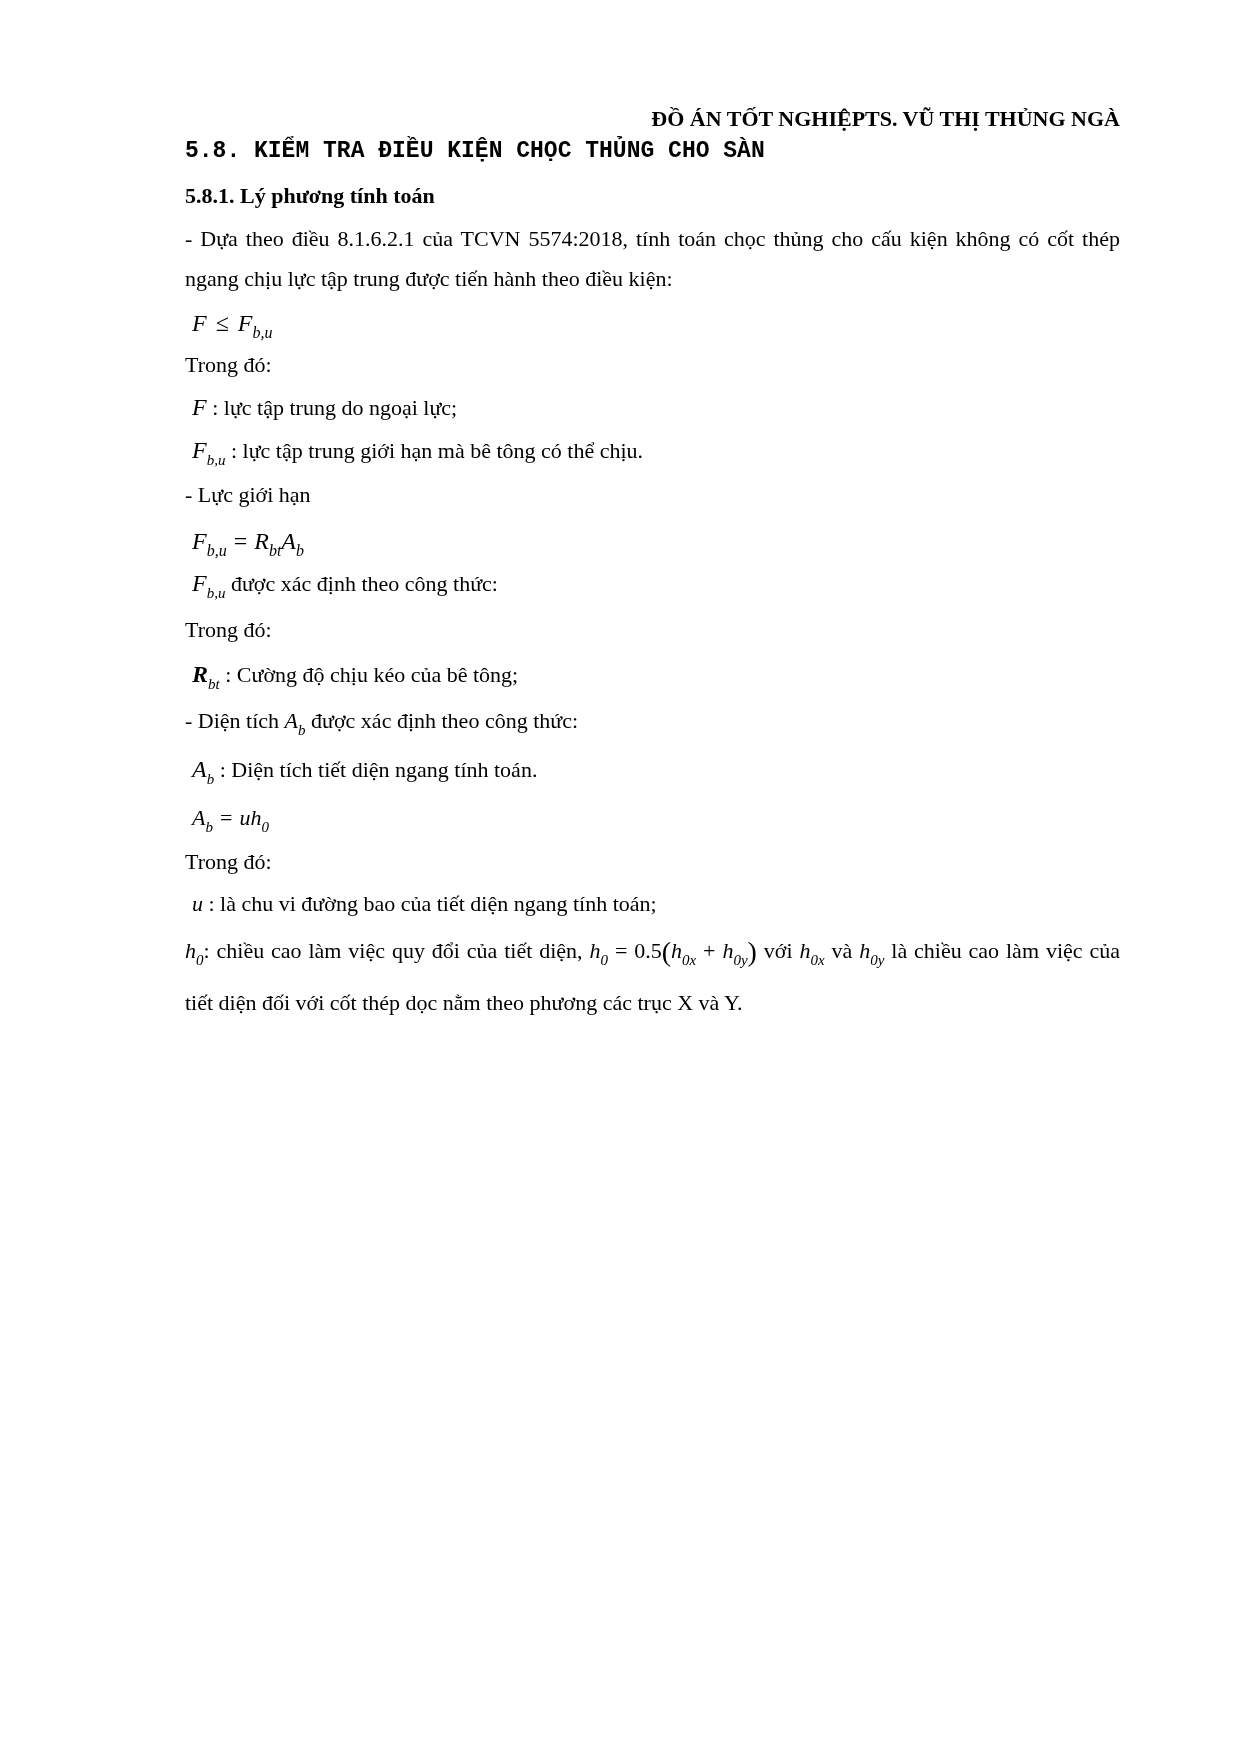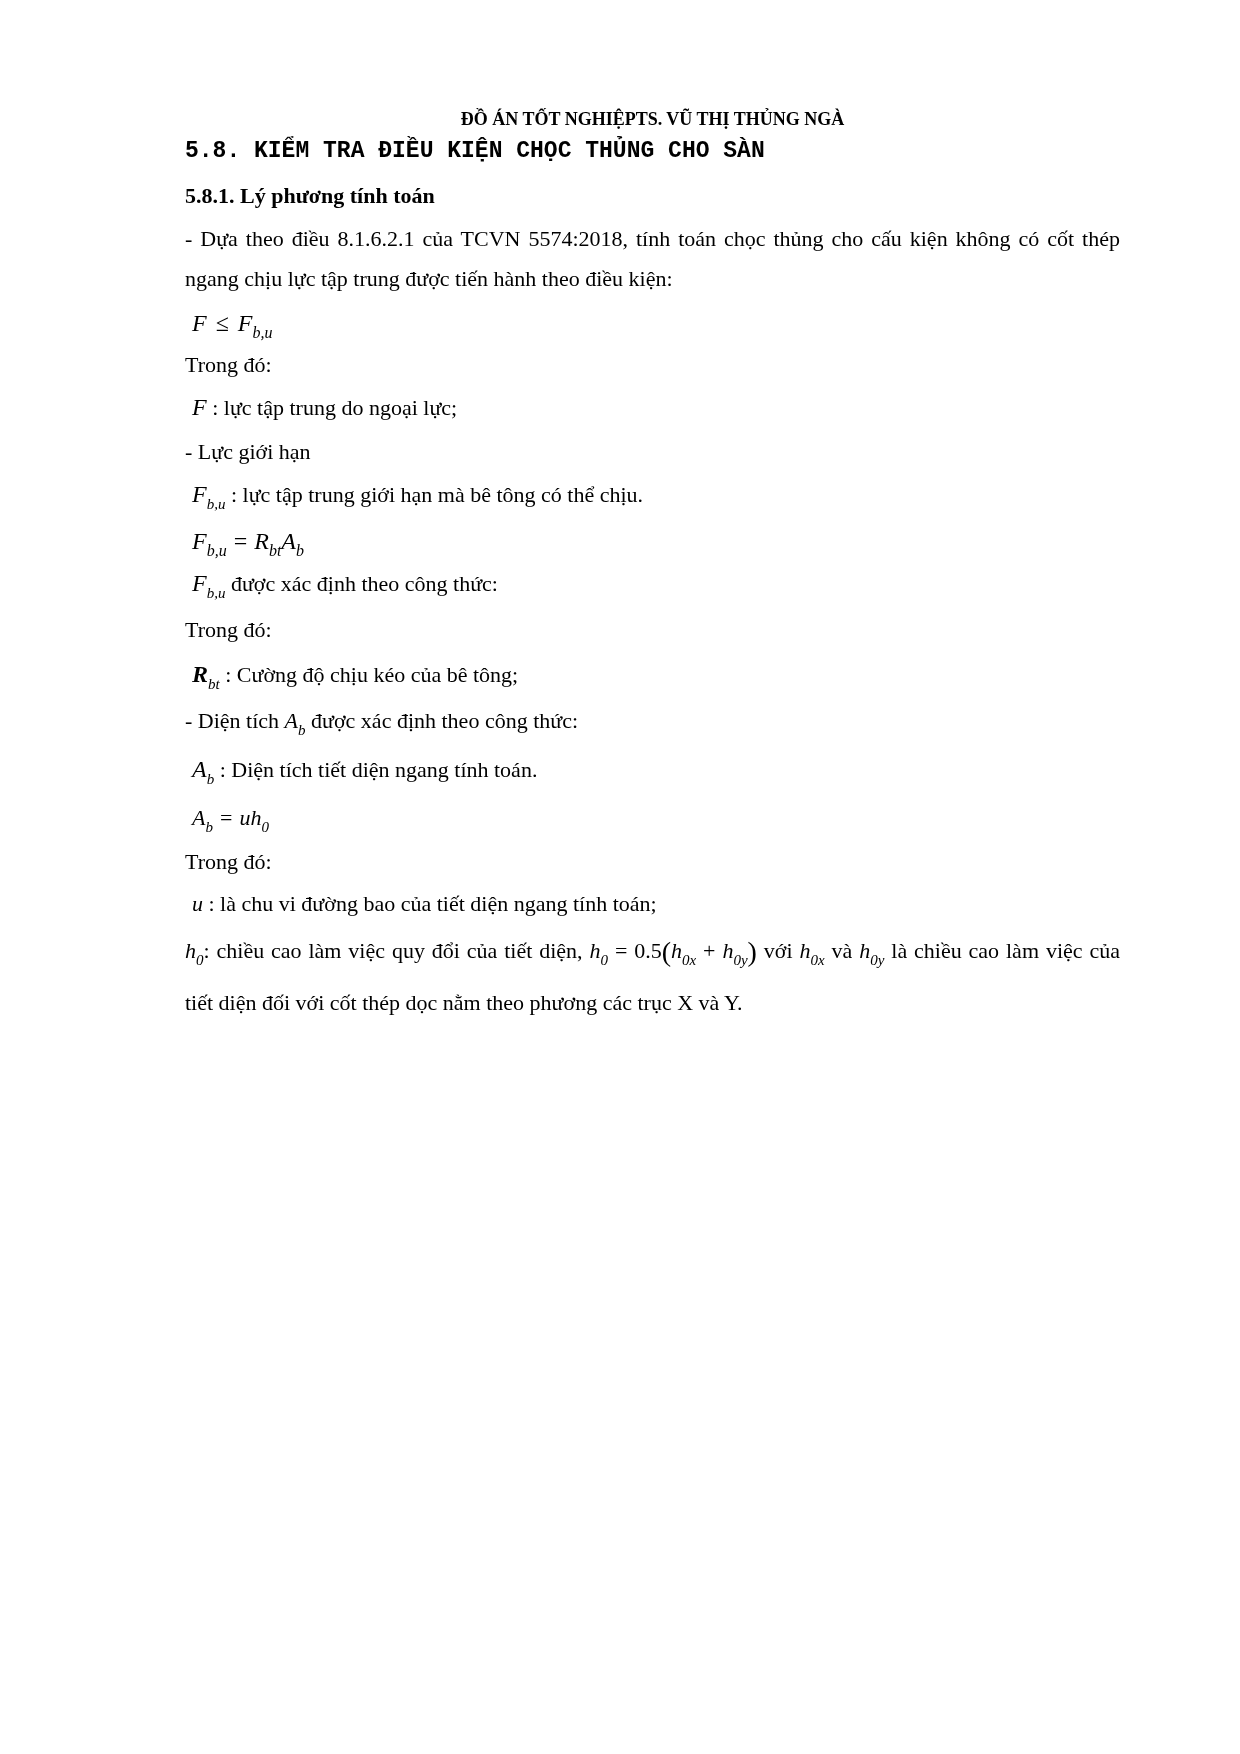--- a/index.html
+++ b/index.html
@@ -7,21 +7,21 @@
   .page {
     position:relative;
     width:1240px; height:1754px;
     background:#ffffff; color:#000000;
     font-family:"Liberation Serif","DejaVu Serif",serif;
     font-size:22px;
     overflow:hidden;
   }
   .content { position:absolute; left:185px; top:103px; width:935px; }
   .b { font-weight:bold; }
-  .hdr { display:flex; justify-content:center; line-height:32px; font-size:18px; }
+  .hdr { display:flex; justify-content:flex-end; line-height:32px; font-size:22px; }
   .sec { line-height:32px; font-size:23px;font-family:Liberation Mono, monospace; }
   .subsec { margin-top:13px; line-height:32px; font-size:22px; }
   p.line { line-height:40px; }
   .just { text-align:justify; }
   .ind { padding-left:7px; }
   .m { font-style:italic; }
   .sym { font-style:italic; font-size:24px; }
   .sub { font-style:italic; font-size:15px; vertical-align:-7px; line-height:0; }
   .formula { font-size:24px; line-height:44px; }
   .formula .sub { font-size:16px; }
@@ -57,23 +57,23 @@
     <div class="subsec b">5.8.1. Lý phương tính toán</div>
 
     <p class="line just mt7">- Dựa theo điều 8.1.6.2.1 của TCVN 5574:2018, tính toán chọc thủng cho cấu kiện không có cốt thép ngang chịu lực tập trung được tiến hành theo điều kiện:</p>
 
     <p class="line formula ind mt4"><span class="m">F</span><span class="op">≤</span><span class="m">F</span><span class="sub">b,u</span></p>
 
     <p class="line mt2">Trong đó:</p>
 
     <p class="line ind mt2"><span class="sym">F</span><span> : lực tập trung do ngoại lực;</span></p>
 
+    <p class="line ind h44 mt2"><span class="sym">F</span><span class="sub">b,u</span><span> : lực tập trung giới hạn mà bê tông có thể chịu.</span></p>
+
     <p class="line mt4">- Lực giới hạn</p>
-
-    <p class="line ind h44 mt2"><span class="sym">F</span><span class="sub">b,u</span><span> : lực tập trung giới hạn mà bê tông có thể chịu.</span></p>
 
     <p class="line formula ind mt6"><span class="m">F</span><span class="sub">b,u</span><span class="eqop">=</span><span class="m">R</span><span class="sub">bt</span><span class="m">A</span><span class="sub">b</span></p>
 
     <p class="line ind h44 mt2"><span class="sym">F</span><span class="sub">b,u</span><span> được xác định theo công thức:</span></p>
 
     <p class="line mt6">Trong đó:</p>
 
     <p class="line ind h44 mt4"><span class="sym b">R</span><span class="sub">bt</span><span> : Cường độ chịu kéo của bê tông;</span></p>
 
     <p class="line h44 mt6"><span>- Diện tích </span><span class="m">A</span><span class="sub">b</span><span> được xác định theo công thức:</span></p>

